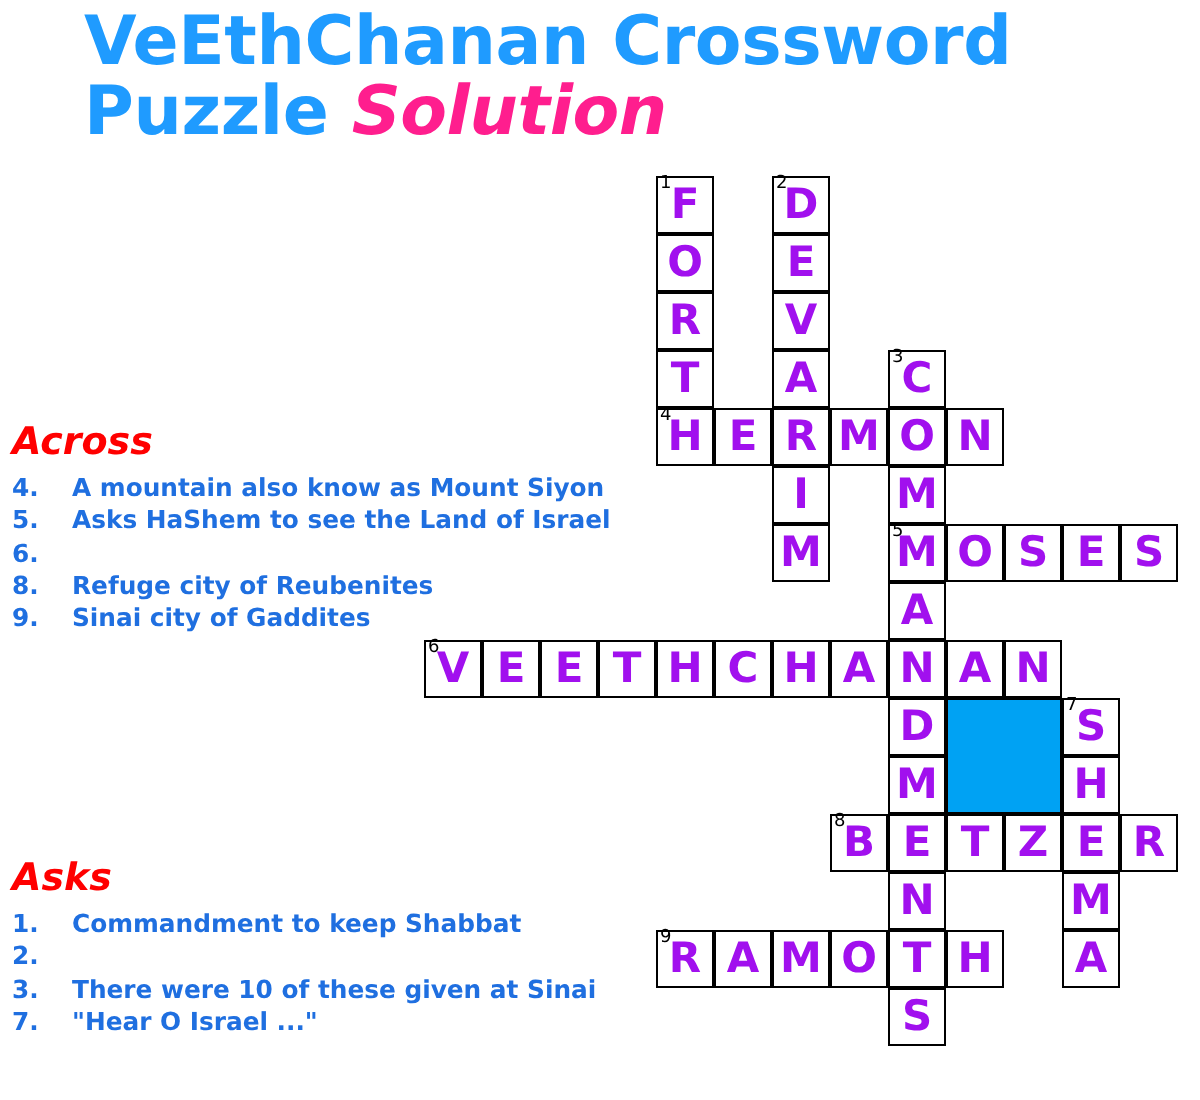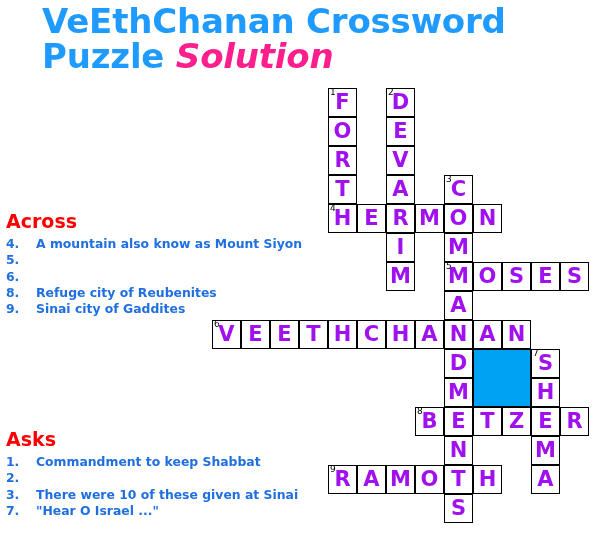--- a/index.html
+++ b/index.html
@@ -2,21 +2,21 @@
 <html><head>
 <meta charset="utf-8">
 <style>
   html,body{margin:0;padding:0;}
   body{width:600px;height:550px;background:#ffffff;font-family:"DejaVu Sans",sans-serif;overflow:hidden;position:relative;}
 
   #title{position:absolute;left:30px;top:4px;width:520px;line-height:1.02;margin-left:12px;}
   .t-line{font-weight:bold;font-size:34px;color:#1f9bff;letter-spacing:-0.2px;white-space:nowrap;}
   .t-sol{font-style:italic;color:#ff1e8e;}
 
-  .sec-head{position:absolute;font-weight:bold;font-size:19px;color:#ff0000;}
+  .sec-head{position:absolute;font-weight:bold;font-style:italic;font-size:19px;color:#ff0000;}
   #across-head{left:6px;top:210px;}
   #down-head{left:6px;top:428px;}
 
   .cluelist{position:absolute;color:#1f6fe0;font-weight:bold;font-size:12.4px;}
   #across-list{left:6px;top:236px;}
   #down-list{left:6px;top:454px;}
   .clue{display:flex;line-height:16.3px;white-space:nowrap;}
   .clue-num{width:30px;flex:0 0 30px;}
   .clue-text{}
 
@@ -36,20 +36,21 @@
 </div>
 
 <div class="sec-head" id="across-head">Across</div>
 <div class="cluelist" id="across-list">
     <div class="clue">
       <span class="clue-num">4.</span>
       <span class="clue-text">A mountain also know as Mount Siyon</span>
     </div>
     <div class="clue">
       <span class="clue-num">5.</span>
+      <span class="clue-text">Asks HaShem to see the Land of Israel</span>
     </div>
     <div class="clue">
       <span class="clue-num">6.</span>
     </div>
     <div class="clue">
       <span class="clue-num">8.</span>
       <span class="clue-text">Refuge city of Reubenites</span>
     </div>
     <div class="clue">
       <span class="clue-num">9.</span>

